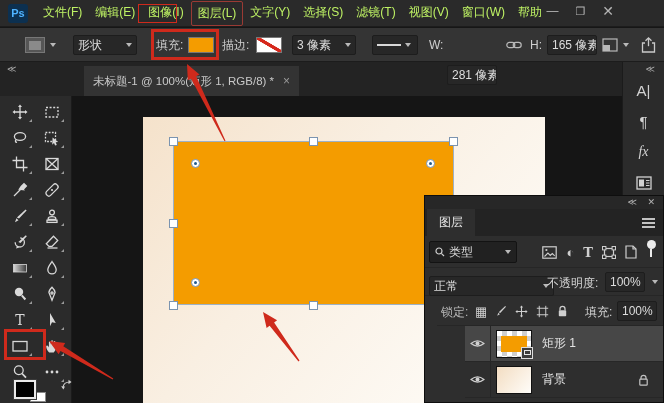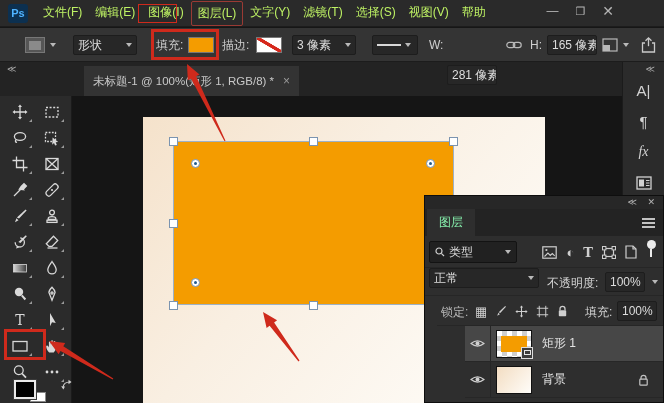--- a/index.html
+++ b/index.html
@@ -62,33 +62,33 @@
   .dock-collapse { position:absolute; right:8px; top:2px; color:#a8a8a8; font-size:9px; letter-spacing:1px; }
   .dock-items { position:absolute; left:0; top:18px; width:100%; display:flex; flex-direction:column; align-items:center; gap:11px; }
   .dock-ico { width:24px; height:20px; display:flex; align-items:center; justify-content:center; color:#d2d2d2; font-size:15px; }
   .dock-fx { font-family:"Liberation Serif","DejaVu Serif",serif; font-style:italic; font-size:14px; }
 
   
   .layers-panel { position:absolute; left:424px; top:195px; width:240px; height:208px; background:#2e2e2e; border:1px solid #0e0e0e; z-index:5; }
   .lp-minibar { position:relative; height:13px; background:#272727; }
   .lp-minibar .mini-ico { position:absolute; top:1px; color:#b3b3b3; font-size:9px; }
   .lp-tabrow { position:relative; height:27px; background:#232323; }
-  .lp-tab { position:absolute; left:2px; top:0; height:27px; background:#2e2e2e; color:#86efac; padding:0 12px; display:flex; align-items:center; font-size:12px; }
+  .lp-tab { position:absolute; left:2px; top:0; height:27px; background:#2e2e2e; color:#e5e5e5; padding:0 12px; display:flex; align-items:center; font-size:12px; }
   .lp-menu { position:absolute; right:8px; top:9px; width:13px; }
   .lp-menu i { display:block; height:2px; background:#c2c2c2; margin-bottom:2px; }
   .lp-row { position:relative; height:30px; border-bottom:1px solid #262626; }
   .lp-filter { height:32px;padding-left:24px; }
   .search-box { position:absolute; left:4px; top:5px; width:88px; height:22px; background:#212121; border:1px solid #131313; border-radius:2px; display:flex; align-items:center; padding:0 5px; color:#ddd; }
   .search-box .chev { margin-left:auto; }
   .filter-icons { position:absolute; right:26px; top:5px; height:22px; display:flex; align-items:center; gap:9px; color:#cfcfcf; font-size:13px; }
   .filter-toggle { position:absolute; right:7px; top:4px; width:10px; height:22px; }
   .filter-toggle .knob { width:9px; height:9px; border-radius:50%; background:#ececec; margin:0 auto; }
   .filter-toggle .stem { width:2px; height:8px; background:#ececec; margin:0 auto; }
   .lp-blend { height:28px; }
-  .blend-select { position:absolute; left:4px; top:0; width:110px; }
+  .blend-select { position:absolute; left:4px; top:8px; width:125px; }
   .opacity-label { position:absolute; left:122px; top:7px; }
   .opacity-field { position:absolute; left:180px; top:4px; width:40px; }
   .opacity-chev { position:absolute; left:222px; top:12px; }
   .lp-lock { height:30px;margin-left:12px; }
   .lock-label { position:absolute; left:4px; top:8px; color:#b9b9b9; }
   .lock-icons { position:absolute; left:38px; top:5px; display:flex; align-items:center; gap:8px; height:20px; color:#cfcfcf; font-size:13px; }
   .fill-label { position:absolute; left:148px; top:8px; }
   .fill-field { position:absolute; left:180px; top:5px; width:40px; }
   .fill-chev { position:absolute; left:222px; top:13px; }
   .layer-row { position:relative; height:36px; border-bottom:1px solid #272727; display:flex; align-items:center;margin-left:40px; }
@@ -112,23 +112,24 @@
 <body>
 
 <div class="menubar">
   <div class="ps-logo">Ps</div>
   <div id="menu-items" style="display: flex;">
       <span class="menu-item">文件(F)</span>
       <span class="menu-item">编辑(E)</span>
       <span class="menu-item">图像(I)</span>
       <span class="menu-item hl">图层(L)</span>
       <span class="menu-item">文字(Y)</span>
+      <span class="menu-item">选择(S)</span>
       <span class="menu-item">滤镜(T)</span>
-      <span class="menu-item">选择(S)</span>
       <span class="menu-item">视图(V)</span>
+      <span class="menu-item">窗口(W)</span>
       <span class="menu-item">帮助</span>
     </div>
 </div>
 <div class="win-controls">
   <span class="wc-min">—</span>
   <span class="wc-max">❐</span>
   <span class="wc-close">✕</span>
 </div>
 
 <div class="optionsbar">

